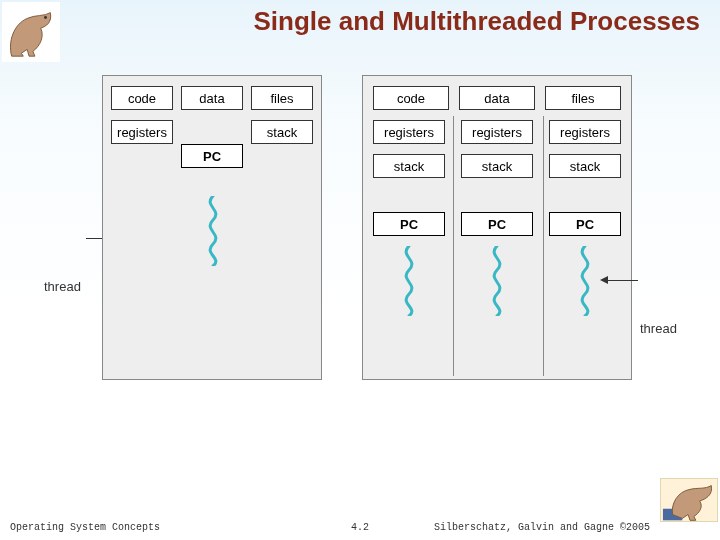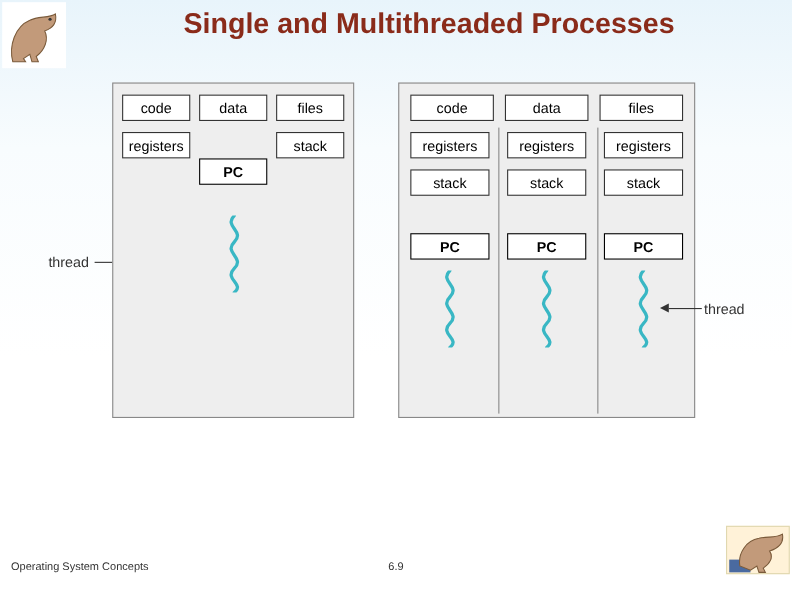--- a/index.html
+++ b/index.html
@@ -26,33 +26,34 @@
     border: 1px solid #e0d8b0;
   }
   .dino {
     position: absolute;
   }
   .title {
     position: absolute;
     top: 6px;
     left: 80px;
     right: 20px;
-    text-align: center;
+    text-align: right;
     font-size: 26px;
     font-weight: bold;
     color: #8a2b1a;
   }
   .footer {
     position: absolute;
-    bottom: 16px;
+    bottom: 4px;
     left: 10px;
     right: 10px;
     height: 14px;
     font-size: 10px;
     color: #333;
+    font-family: Liberation Mono, monospace;
   }
   .footer .left { position: absolute; left: 0; }
   .footer .center { position: absolute; left: 50%; transform: translateX(-50%); }
   .footer .right { position: absolute; right: 60px; white-space: nowrap; }
 
   .diagram-area {
     position: absolute;
     top: 75px;
     left: 62px;
     width: 590px;
@@ -117,20 +118,21 @@
     position: absolute;
     width: 0; height: 0;
     border-top: 4px solid transparent;
     border-bottom: 4px solid transparent;
     border-right: 8px solid #333;
   }
   .arrow-label {
     position: absolute;
     font-size: 13px;
     color: #333;
+    margin-top: 48px;
   }
 
   .squiggle {
     position: absolute;
     width: 20px;
   }
   .squiggle svg { display: block; }
 </style>
 </head>
 <body>
@@ -212,14 +214,15 @@
 
 <div class="logo-br">
   <svg viewBox="0 0 60 44" width="58" height="44">
     <rect x="2" y="30" width="20" height="12" fill="#4a6aa0"></rect>
     <path d="M12 36 C 10 24 18 12 30 10 C 38 8 46 10 52 6 C 54 16 46 20 40 22 C 44 28 40 34 34 38 L36 42 L30 42 L28 36 L22 40 Z" fill="#c29a7a" stroke="#7a5a3a" stroke-width="1"></path>
   </svg>
 </div>
 
 <div class="footer">
   <span class="left">Operating System Concepts</span>
-  <span class="center">6.9</span>
+  <span class="center">4.2</span>
+  <span class="right">Silberschatz, Galvin and Gagne ©2005</span>
 </div>
 
 </body></html>

